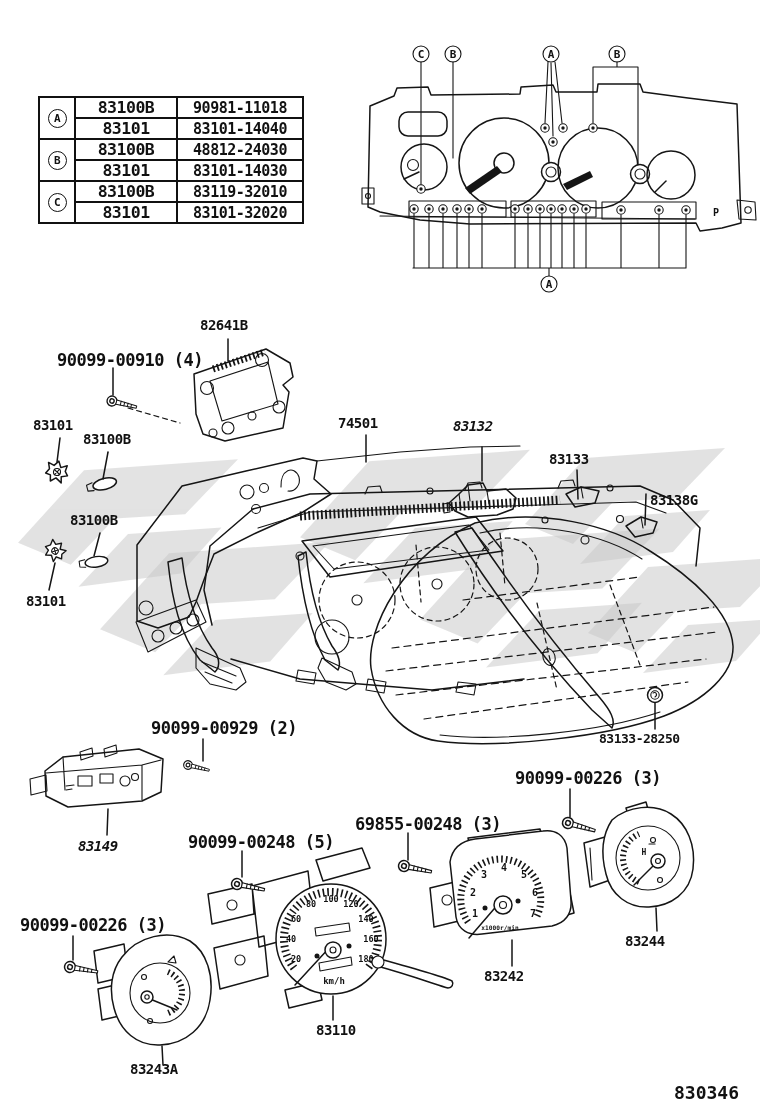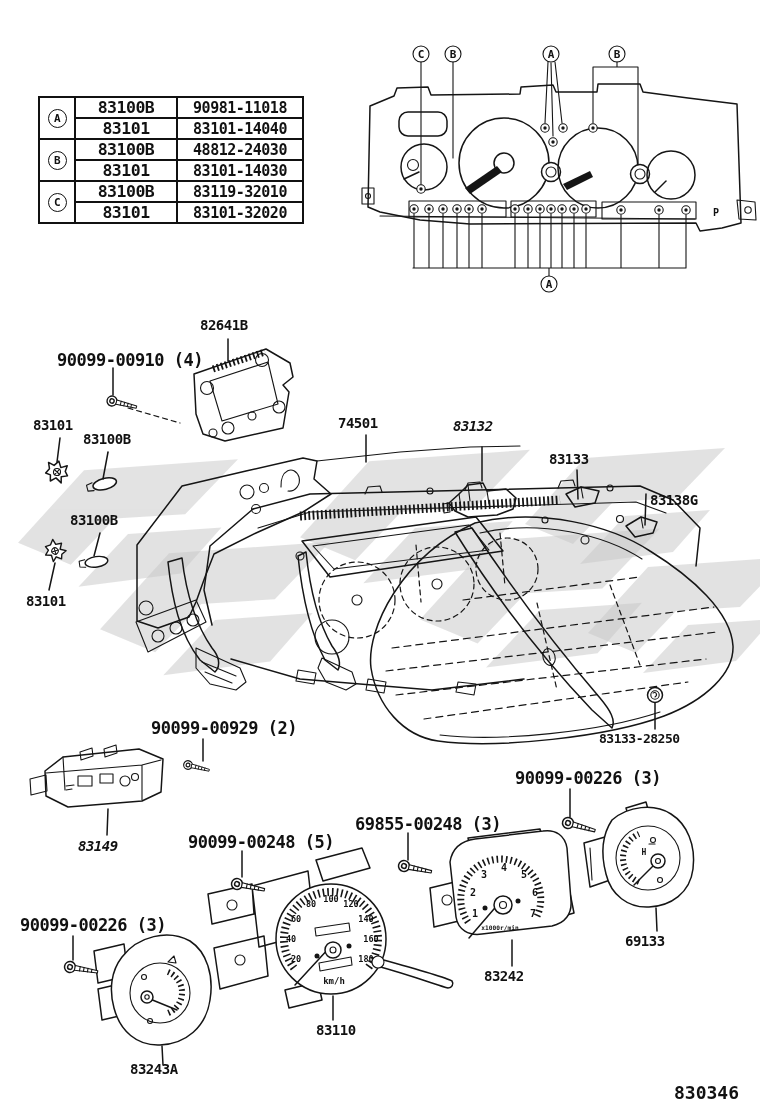--- a/index.html
+++ b/index.html
@@ -427,20 +427,20 @@
   <div class="lbl" style="left:338px;top:415px;">74501</div>
   <div class="lbl" style="left:453px;top:418px;font-style:italic;">83132</div>
   <div class="lbl" style="left:549px;top:451px;">83133</div>
   <div class="lbl" style="left:618px;top:492px;margin-left:32px;">83138G</div>
   <div class="lbl lbl-sm" style="left:151px;top:718px;">90099-00929 (2)</div>
   <div class="lbl lbl-md" style="left:599px;top:731px;">83133-28250</div>
   <div class="lbl lbl-sm" style="left:515px;top:768px;">90099-00226 (3)</div>
   <div class="lbl" style="left:78px;top:838px;font-style:italic;">83149</div>
   <div class="lbl lbl-sm" style="left:188px;top:832px;">90099-00248 (5)</div>
   <div class="lbl lbl-sm" style="left:355px;top:814px;">69855-00248 (3)</div>
-  <div class="lbl" style="left:625px;top:933px;">69133</div>
+  <div class="lbl" style="left:625px;top:933px;">83244</div>
   <div class="lbl" style="left:484px;top:968px;">83242</div>
   <div class="lbl lbl-sm" style="left:20px;top:915px;">90099-00226 (3)</div>
   <div class="lbl" style="left:316px;top:1022px;text-align:right;">83110</div>
   <div class="lbl" style="left:130px;top:1061px;">83243A</div>
 
   <div class="pgnum">830346</div>
 </div>
 
 </body></html>

